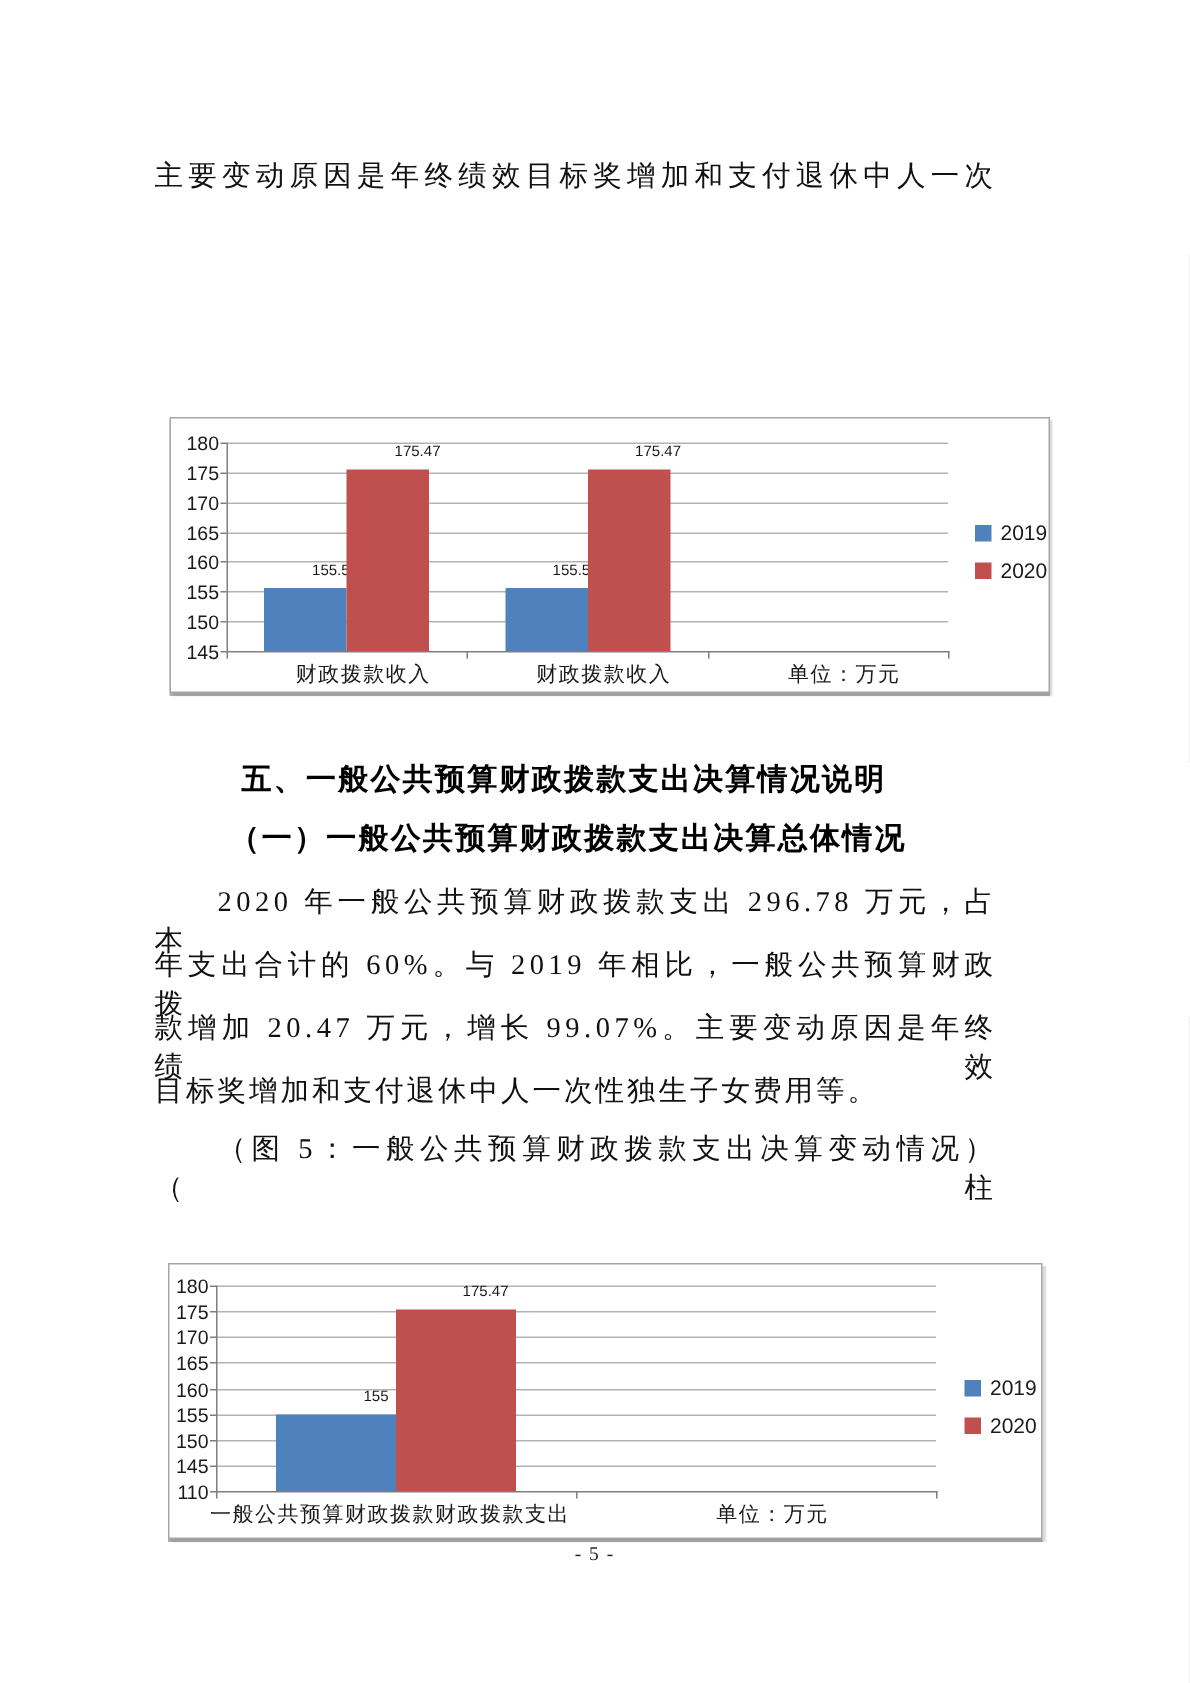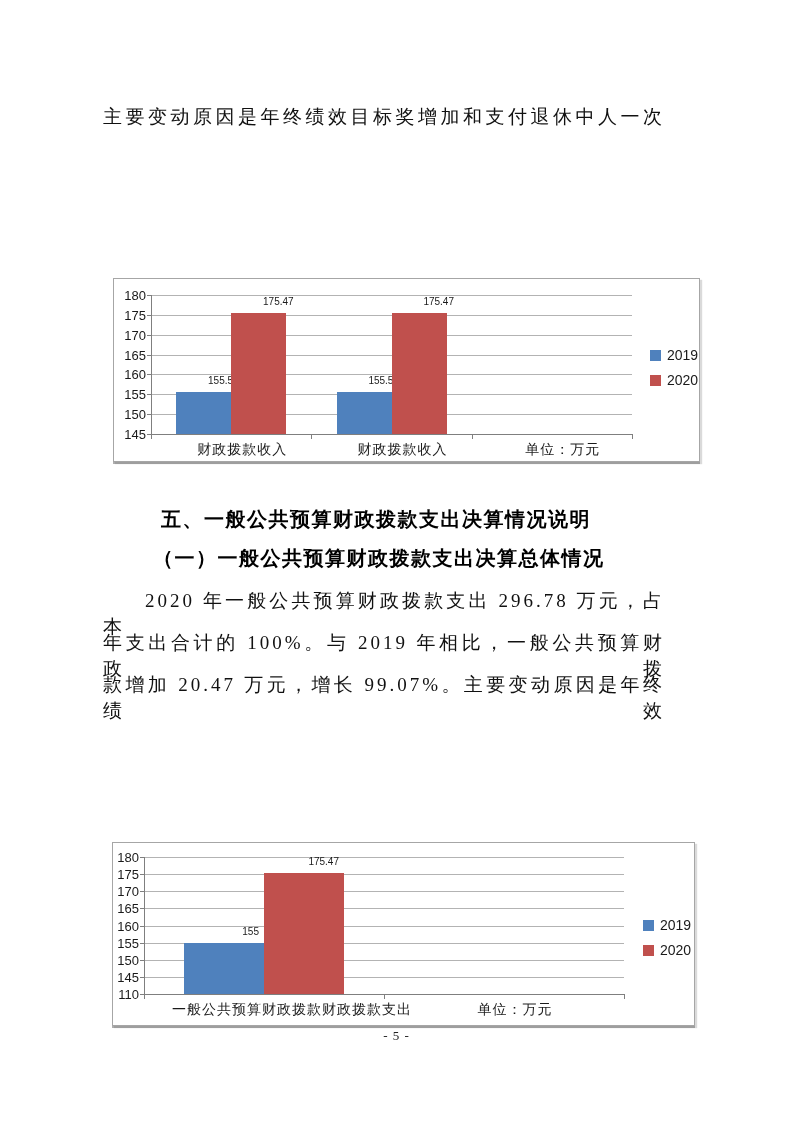--- a/index.html
+++ b/index.html
@@ -131,23 +131,25 @@
       <div class="legend-row" style="left: 536px; top: 93px;">
         <span class="legend-swatch" style="background: rgb(192, 80, 77);"></span>
         <span class="legend-label">2020</span>
       </div>
     </div>
 
   <div class="heading" style="left:153px; top:545px;">（一）一般公共预算财政拨款支出决算总体情况</div>
   <div class="heading" style="left:161px; top:506px;">五、一般公共预算财政拨款支出决算情况说明</div>
 
   <div class="tline fill indent" style="top:588px;">2020 年一般公共预算财政拨款支出 296.78 万元，占本</div>
-  <div class="tline fill" style="top:630px;">年支出合计的 100%。与 2019 年相比，一般公共预算财政拨</div>
+  <div class="tline fill" style="top:630px;">年支出合计的 60%。与 2019 年相比，一般公共预算财政拨</div>
   <div class="tline fill" style="top:672px;">款增加 20.47 万元，增长 99.07%。主要变动原因是年终绩效</div>
+  <div class="tline" style="top:714px;">目标奖增加和支付退休中人一次性独生子女费用等。</div>
 
+  <div class="tline fill indent" style="top:753px;">（图 5：一般公共预算财政拨款支出决算变动情况）（柱</div>
 
   <div class="chart-frame" style="left:112px; top:842px; width:583px; height:184px;">
       <div class="ylab" style="left: -6px; top: 144px;">110</div>
       <div class="tick" style="left: 27px; top: 151px; width: 4px; height: 1px;"></div>
       <div class="gridline" style="left: 31px; top: 133.875px; width: 480px;"></div>
       <div class="ylab" style="left: -6px; top: 126.875px;">145</div>
       <div class="tick" style="left: 27px; top: 133.875px; width: 4px; height: 1px;"></div>
       <div class="gridline" style="left: 31px; top: 116.75px; width: 480px;"></div>
       <div class="ylab" style="left: -6px; top: 109.75px;">150</div>
       <div class="tick" style="left: 27px; top: 116.75px; width: 4px; height: 1px;"></div>
@@ -162,21 +164,21 @@
       <div class="tick" style="left: 27px; top: 65.375px; width: 4px; height: 1px;"></div>
       <div class="gridline" style="left: 31px; top: 48.25px; width: 480px;"></div>
       <div class="ylab" style="left: -6px; top: 41.25px;">170</div>
       <div class="tick" style="left: 27px; top: 48.25px; width: 4px; height: 1px;"></div>
       <div class="gridline" style="left: 31px; top: 31.125px; width: 480px;"></div>
       <div class="ylab" style="left: -6px; top: 24.125px;">175</div>
       <div class="tick" style="left: 27px; top: 31.125px; width: 4px; height: 1px;"></div>
       <div class="gridline" style="left: 31px; top: 14px; width: 480px;"></div>
       <div class="ylab" style="left: -6px; top: 7px;">180</div>
       <div class="tick" style="left: 27px; top: 14px; width: 4px; height: 1px;"></div>
-      <div class="cat" style="left: 48px; top: 158px; width: 240px; font-family: Liberation Serif, serif;">一般公共预算财政拨款财政拨款支出</div>
+      <div class="cat" style="left: 16px; top: 158px; width: 240px; font-family: Liberation Serif, serif;">一般公共预算财政拨款财政拨款支出</div>
       <div class="cat" style="left: 271px; top: 158px; width: 240px;">单位：万元</div>
       <div class="bar" style="left: 71px; top: 99.625px; width: 80px; height: 51.375px; background: rgb(79, 129, 189);"></div>
       <div class="dlab" style="left: 76px; top: 82.625px;">155</div>
       <div class="bar" style="left: 151px; top: 29.5153px; width: 80px; height: 121.485px; background: rgb(192, 80, 77);"></div>
       <div class="dlab" style="left: 156px; top: 12.5152px;">175.47</div>
       <div class="axis-y" style="left: 31px; top: 14px; height: 137px;"></div>
       <div class="axis-x" style="left: 31px; top: 151px; width: 481px;"></div>
       <div class="tick" style="left: 31px; top: 151px; width: 1px; height: 5px;"></div>
       <div class="tick" style="left: 271px; top: 151px; width: 1px; height: 5px;"></div>
       <div class="tick" style="left: 511px; top: 151px; width: 1px; height: 5px;"></div>

